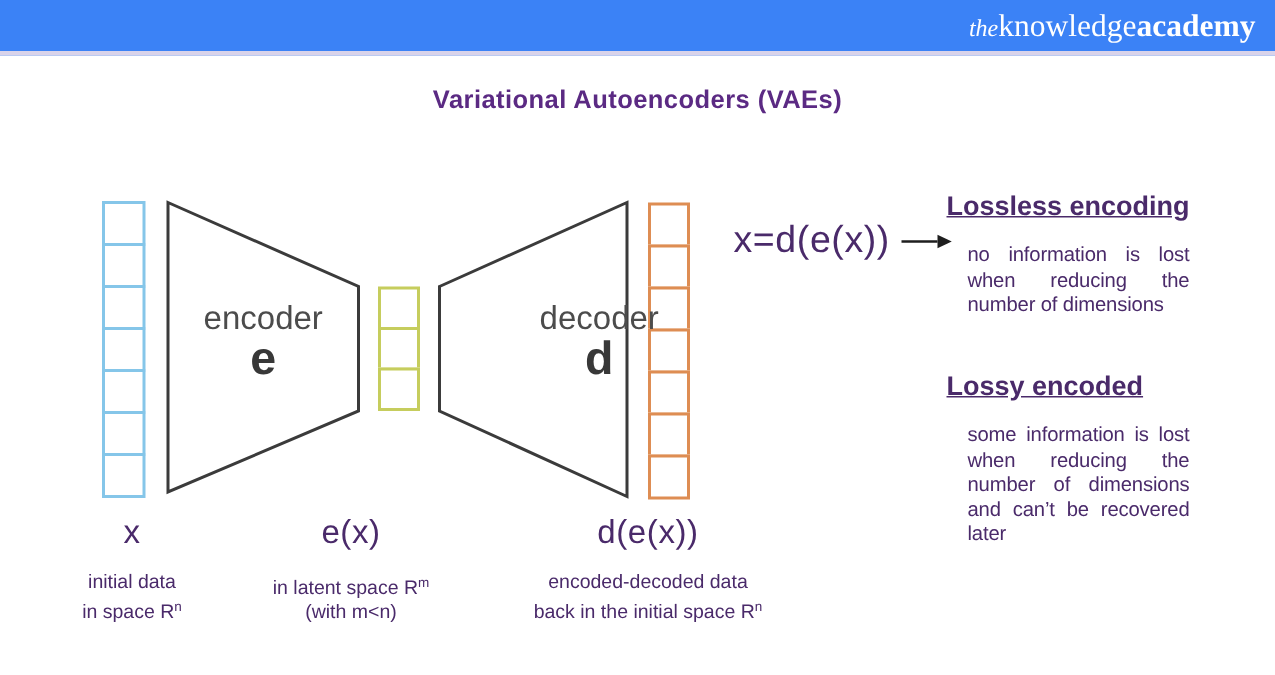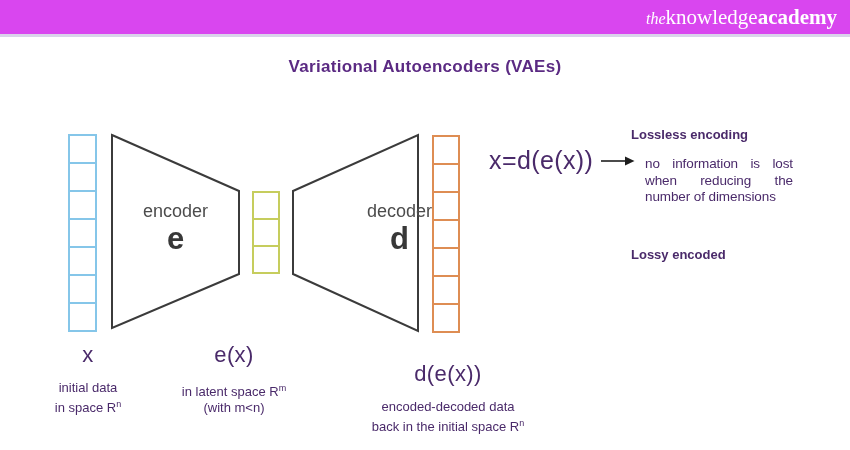--- a/index.html
+++ b/index.html
@@ -29,52 +29,52 @@
   .stack{position:absolute;display:flex;flex-direction:column;}
   .cell{border:2px solid;background:#ffffff;margin-top:-2px;}
   .cell:first-child{margin-top:0;}
   .stack-input .cell{width:25px;height:26px;}
   .stack-latent .cell{width:24px;height:25px;}
   .stack-output .cell{width:24px;height:26px;}
   #input-stack{left:68px;top:134px;}
   #latent-stack{left:252px;top:191px;}
   #output-stack{left:432px;top:135px;}
   .coder-label{position:absolute;text-align:center;}
-  .coder-label .word{font-size:18px;line-height:21px;color:#4C4C4C;}
+  .coder-label .word{font-size:22px;line-height:21px;color:#4C4C4C;}
   .coder-label .sym{font-size:31px;line-height:33px;font-weight:700;color:#383838;}
   #encoder-label{left:112px;top:201px;width:127px;}
   #decoder-label{left:293px;top:201px;width:125px;padding-left:44px;}
   
   .eq-row{
     position:absolute;display:flex;align-items:center;gap:7px;
     color:#4A2A6A;font-size:25px;letter-spacing:.4px;white-space:nowrap;
   }
   #eq-lossless{left:489px;top:146px;}
   #eq-lossy{left:487px;top:266px;}
   .arrow-svg{display:block;}
   .note{position:absolute;width:176px;color:#4A2A6A;}
-  .note .note-heading{font-size:13px;font-weight:700;margin:0 0 2px 0;}
+  .note .note-heading{font-size:18px;font-weight:700;margin:0 0 2px 0;text-decoration:underline;}
   .note .note-body{font-size:13.5px;line-height:16.5px;margin:14px;text-align:justify;letter-spacing:-.1px;}
   #note-lossless{left:631px;top:127px;}
   #note-lossy{left:631px;top:247px;}
   
   .bottom-label{position:absolute;top:343px;text-align:center;color:#4A2A6A;}
   .bottom-label .blsym{font-size:22px;line-height:24px;letter-spacing:.4px;}
   .bottom-label .blsub{margin-top:13px;font-size:13px;line-height:16px;}
   .bottom-label sup{font-size:9px;}
   #label-input{left:38px;width:100px;}
   #label-latent{left:154px;width:160px;}
-  #label-output{left:358px;width:180px;margin-top:19px;}
+  #label-output{left:342px;width:180px;}
 </style>
 </head>
 <body>
 
 <div id="canvas">
 
-  <div class="header" style="background: #d946ef; border-bottom-color: rgb(217, 211, 234);">
+  <div class="header" style="background: #3b82f6; border-bottom-color: rgb(217, 211, 234);">
     <div class="logo">
       <span class="the">the</span>
         <span class="knowledge">knowledge</span>
         <span class="academy">academy</span>
     </div>
   </div>
 
   <div class="title" style="color: rgb(91, 42, 131);">Variational Autoencoders (VAEs)</div>
 
   <svg class="diagram-svg" width="850" height="450" viewBox="0 0 850 450">
@@ -122,20 +122,21 @@
       <path d="M25 2.5 L34.5 7 L25 11.5 Z" fill="#1E1E1E"></path>
     </svg>
   </div>
 
   <div id="note-lossless" class="note">
     <p class="note-heading">Lossless encoding</p>
     <p class="note-body">no information is lost when reducing the number of dimensions</p>
   </div>
   <div id="note-lossy" class="note">
     <p class="note-heading">Lossy encoded</p>
+    <p class="note-body">some information is lost when reducing the number of dimensions and can’t be recovered later</p>
   </div>
 
   <div id="label-input" class="bottom-label">
     <div class="blsym">x</div>
     <div class="blsub">
       <div>initial data</div>
       <div><span>in space R</span><sup>n</sup></div>
       <div></div>
     </div>
   </div>

